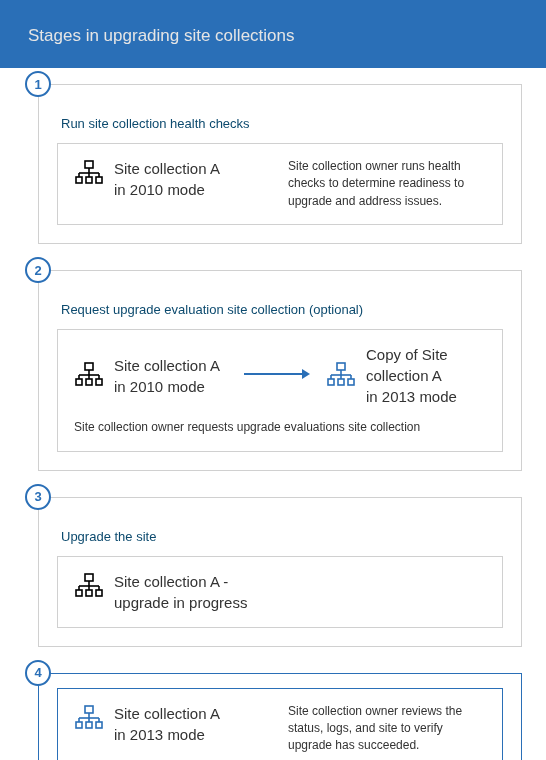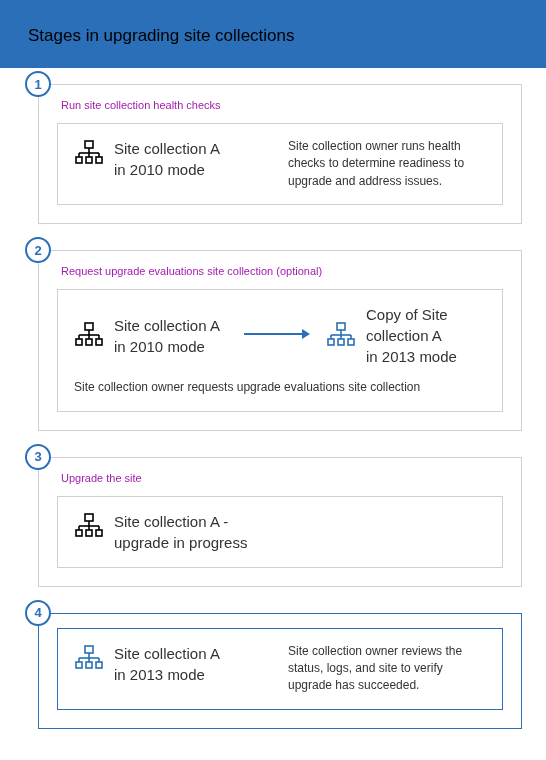--- a/index.html
+++ b/index.html
@@ -5,21 +5,21 @@
   * { box-sizing: border-box; margin: 0; padding: 0; }
   body {
     font-family: "Segoe UI", Arial, sans-serif;
     background: #fff;
     width: 546px;
     height: 760px;
     color: #333;
   }
   .header {
     background: #2a6fb7;
-    color: #000000;
+    color: #e5e5e5;
     padding: 26px 28px 22px;
     font-size: 17px;
     font-weight: 400;
   }
   .content {
     padding: 16px 24px 20px 24px;
   }
   .stage {
     position: relative;
     border: 1px solid #d0d0d0;
@@ -40,24 +40,25 @@
     border-radius: 50%;
     background: #fff;
     color: #2a6fb7;
     font-size: 13px;
     font-weight: 600;
     display: flex;
     align-items: center;
     justify-content: center;
   }
   .stage-title {
-    font-size: 11px;
-    color: #a21caf;
+    font-size: 13px;
+    color: #0c4a6e;
     margin-bottom: 12px;
     margin-left: 4px;
+    margin-top: 17px;
   }
   .inner-box {
     border: 1px solid #d0d0d0;
     padding: 14px 16px;
     display: flex;
     gap: 16px;
   }
   .inner-box.active {
     border: 1px solid #2a6fb7;
   }
@@ -140,21 +141,21 @@
           <div>Site collection A</div>
           <div>in 2010 mode</div>
         </div>
       </div>
       <div class="col">Site collection owner runs health checks to determine readiness to upgrade and address issues.</div>
     </div>
   </div>
 
   <div class="stage">
     <div class="circle">2</div>
-    <div class="stage-title">Request upgrade evaluations site collection (optional)</div>
+    <div class="stage-title">Request upgrade evaluation site collection (optional)</div>
     <div class="inner-box-col">
       <div class="row-top">
         <div class="side">
           <span class="icon-wrap">
             <svg width="30" height="26" viewBox="0 0 30 26">
               <rect x="11" y="1" width="8" height="7" fill="none" stroke="#000" stroke-width="1.6"></rect>
               <line x1="15" y1="8" x2="15" y2="13" stroke="#000" stroke-width="1.6"></line>
               <line x1="5" y1="13" x2="25" y2="13" stroke="#000" stroke-width="1.6"></line>
               <line x1="5" y1="13" x2="5" y2="17" stroke="#000" stroke-width="1.6"></line>
               <line x1="15" y1="13" x2="15" y2="17" stroke="#000" stroke-width="1.6"></line>

